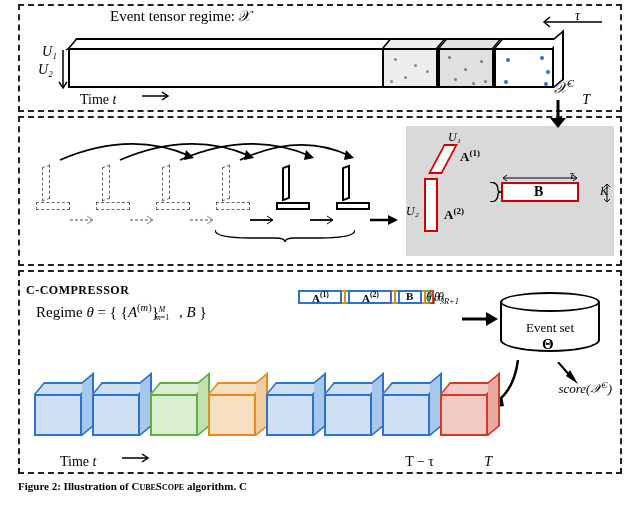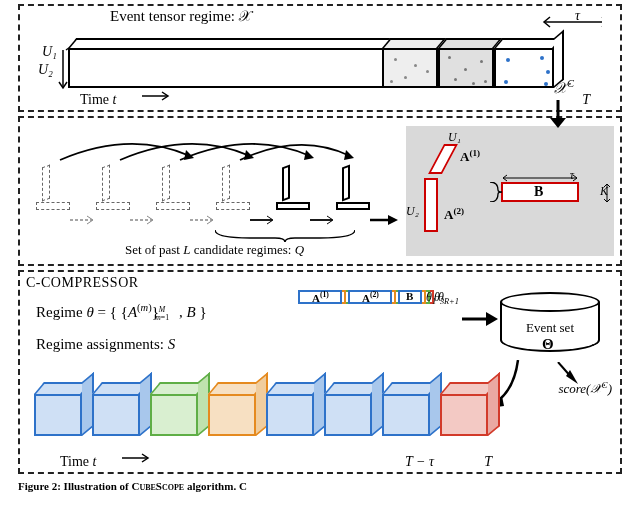--- a/index.html
+++ b/index.html
@@ -136,21 +136,21 @@
   .fa2 { left: 18px; top: 52px; width: 14px; height: 54px; }
   .fb  { left: 95px; top: 56px; width: 78px; height: 20px; }
   .fa1-lbl { position: absolute; top: 22px; left: 54px; font-size: 13px; font-weight: bold; }
   .fa2-lbl { position: absolute; top: 80px; left: 38px; font-size: 13px; font-weight: bold; }
   .fb-lbl  { position: absolute; top: 58px; left: 128px; font-size: 14px; font-weight: bold; }
   .cand-lbl { position: absolute; bottom: 2px; left: 50px; font-size: 13px; }
 
   
   .p3 { height: 204px; }
   .p3-title {
-    position: absolute; top: 3px; left: 6px; font-weight: normal; font-size: 14px;
+    position: absolute; top: 11px; left: 6px; font-weight: bold; font-size: 12px;
     letter-spacing: 0.5px;
   }
   .regime-eq {
     position: absolute; top: 30px; left: 16px; font-size: 15px;
   }
   .assign-lbl {
     position: absolute; top: 64px; left: 16px; font-size: 15px;
   }
   .stack {
     position: absolute; top: 18px; left: 278px; width: 150px; height: 80px;
@@ -208,21 +208,21 @@
     background: rgba(255,255,255,0.35);
   }
   .cube .cs {
     position: absolute; left: 48px; top: 0; width: 12px; height: 54px;
     border: 2px solid; border-left: none;
     transform: skewY(-40deg); transform-origin: top left;
     background: rgba(255,255,255,0.35);
   }
   .time2 { position: absolute; bottom: 2px; left: 40px; font-size: 14px; }
   .time2-arrow { position: absolute; bottom: 9px; left: 102px; }
-  .Tmtau { position: absolute; bottom: 2px; right: 186px; font-style: italic; font-size: 14px; }
+  .Tmtau { position: absolute; bottom: 2px; right: 186px; font-size: 14px; }
   .T2 { position: absolute; bottom: 2px; right: 128px; font-style: italic; font-size: 14px; }
   .cyl-to-cube { position: absolute; right: 96px; top: 88px; }
 
   
   .caption {
     margin: 6px 18px 0 18px;
     font-size: 11px;
     text-align: justify;
   }
   .caption b { font-weight: bold; }
@@ -374,21 +374,20 @@
           <polyline points="17,2 23,6 17,10" fill="none" stroke="#000"></polyline>
         </svg>
       <svg class="h-arrow" style="left:340px">
           <line x1="0" y1="6" x2="22" y2="6" stroke="#000" stroke-width="2.5"></line>
           <polygon points="18,1 28,6 18,11" fill="#000"></polygon>
         </svg>
 
       <svg class="q-brace" height="14">
         <path d="M 0 2 Q 0 10 35 10 L 60 10 Q 70 10 70 14 Q 70 10 80 10 L 105 10 Q 140 10 140 2" fill="none" stroke="#000" stroke-width="1.5"></path>
       </svg>
-      <div class="q-lbl">Set of past <i>L</i> candidate regimes: <i>Q</i></div>
     </div>
 
     <div class="decomposer-right">
       <div class="dr-u1">U₁</div>
       <div class="dr-u2">U₂</div>
       <div class="dr-tau">τ</div>
       <div class="dr-k">K</div>
       <div class="factor fa1"></div>
       <div class="factor fa2"></div>
       <div class="factor fb"></div>
@@ -410,23 +409,20 @@
       </svg>
     </div>
   </div>
 
   <div class="panel p3">
     <div class="p3-title">C-COMPRESSOR</div>
 
     <div class="regime-eq">
       Regime <i>θ</i> = { {<i>A</i><sup>(<i>m</i>)</sup>}<span style="font-size:11px"><sup><i>M</i></sup><sub style="position:relative;left:-10px"><i>m</i>=1</sub></span>, <i>B</i> }
     </div>
-    <div class="assign-lbl">
-      Regime assignments: <i>S</i>
-    </div>
 
     <div class="stack">
 
       <div class="srect" style="border-color:#d23a2a;left:12px;top:0"></div>
       <div class="srect" style="border-color:#d23a2a;left:62px;top:0"></div>
       <div class="srect" style="border-color:#d23a2a;left:112px;top:0;width:24px"></div>
 
       <div class="srect" style="border-color:#5fae46;left:8px;top:14"></div>
       <div class="srect" style="border-color:#5fae46;left:58px;top:14"></div>
       <div class="srect" style="border-color:#5fae46;left:108px;top:14;width:24px"></div>

